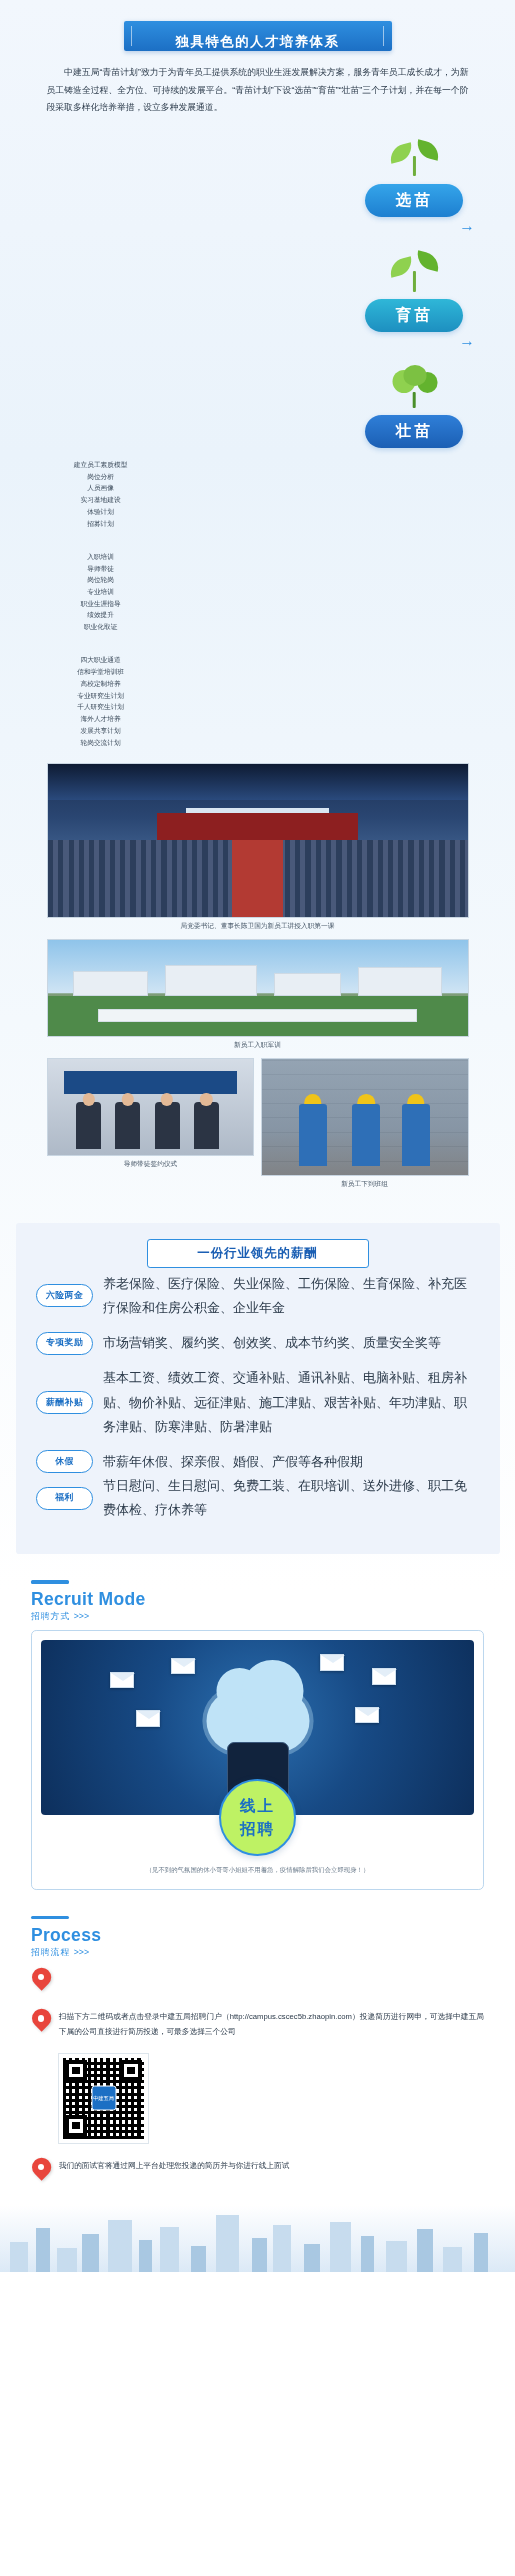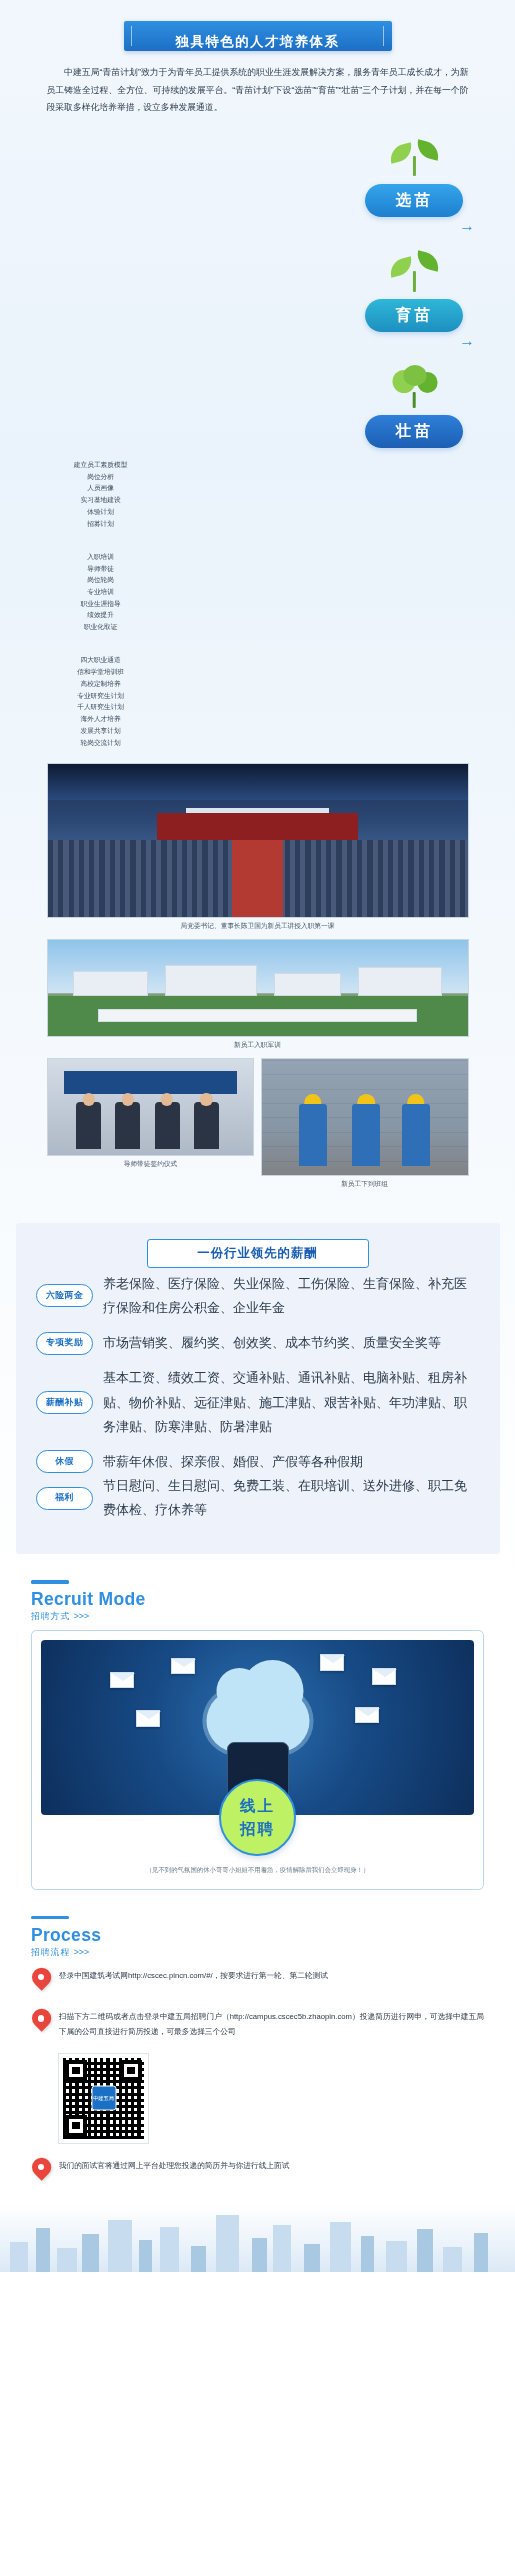--- a/index.html
+++ b/index.html
@@ -571,21 +571,20 @@
     </div>
   </div>
 
   <div class="process">
 
     <div class="p-step">
       <div class="pin">
         <div class="drop"></div>
           <div class="hole"></div>
       </div>
-      <div class="p-text">登录中国建筑考试网http://cscec.pincn.com/#/，按要求进行第一轮、第二轮测试</div>
     </div>
 
     <div class="p-step">
       <div class="pin">
         <div class="drop"></div>
           <div class="hole"></div>
       </div>
       <div class="p-text">扫描下方二维码或者点击登录中建五局招聘门户（http://campus.cscec5b.zhaopin.com）投递简历进行网申，可选择中建五局下属的公司直接进行简历投递，可最多选择三个公司</div>
     </div>
 

